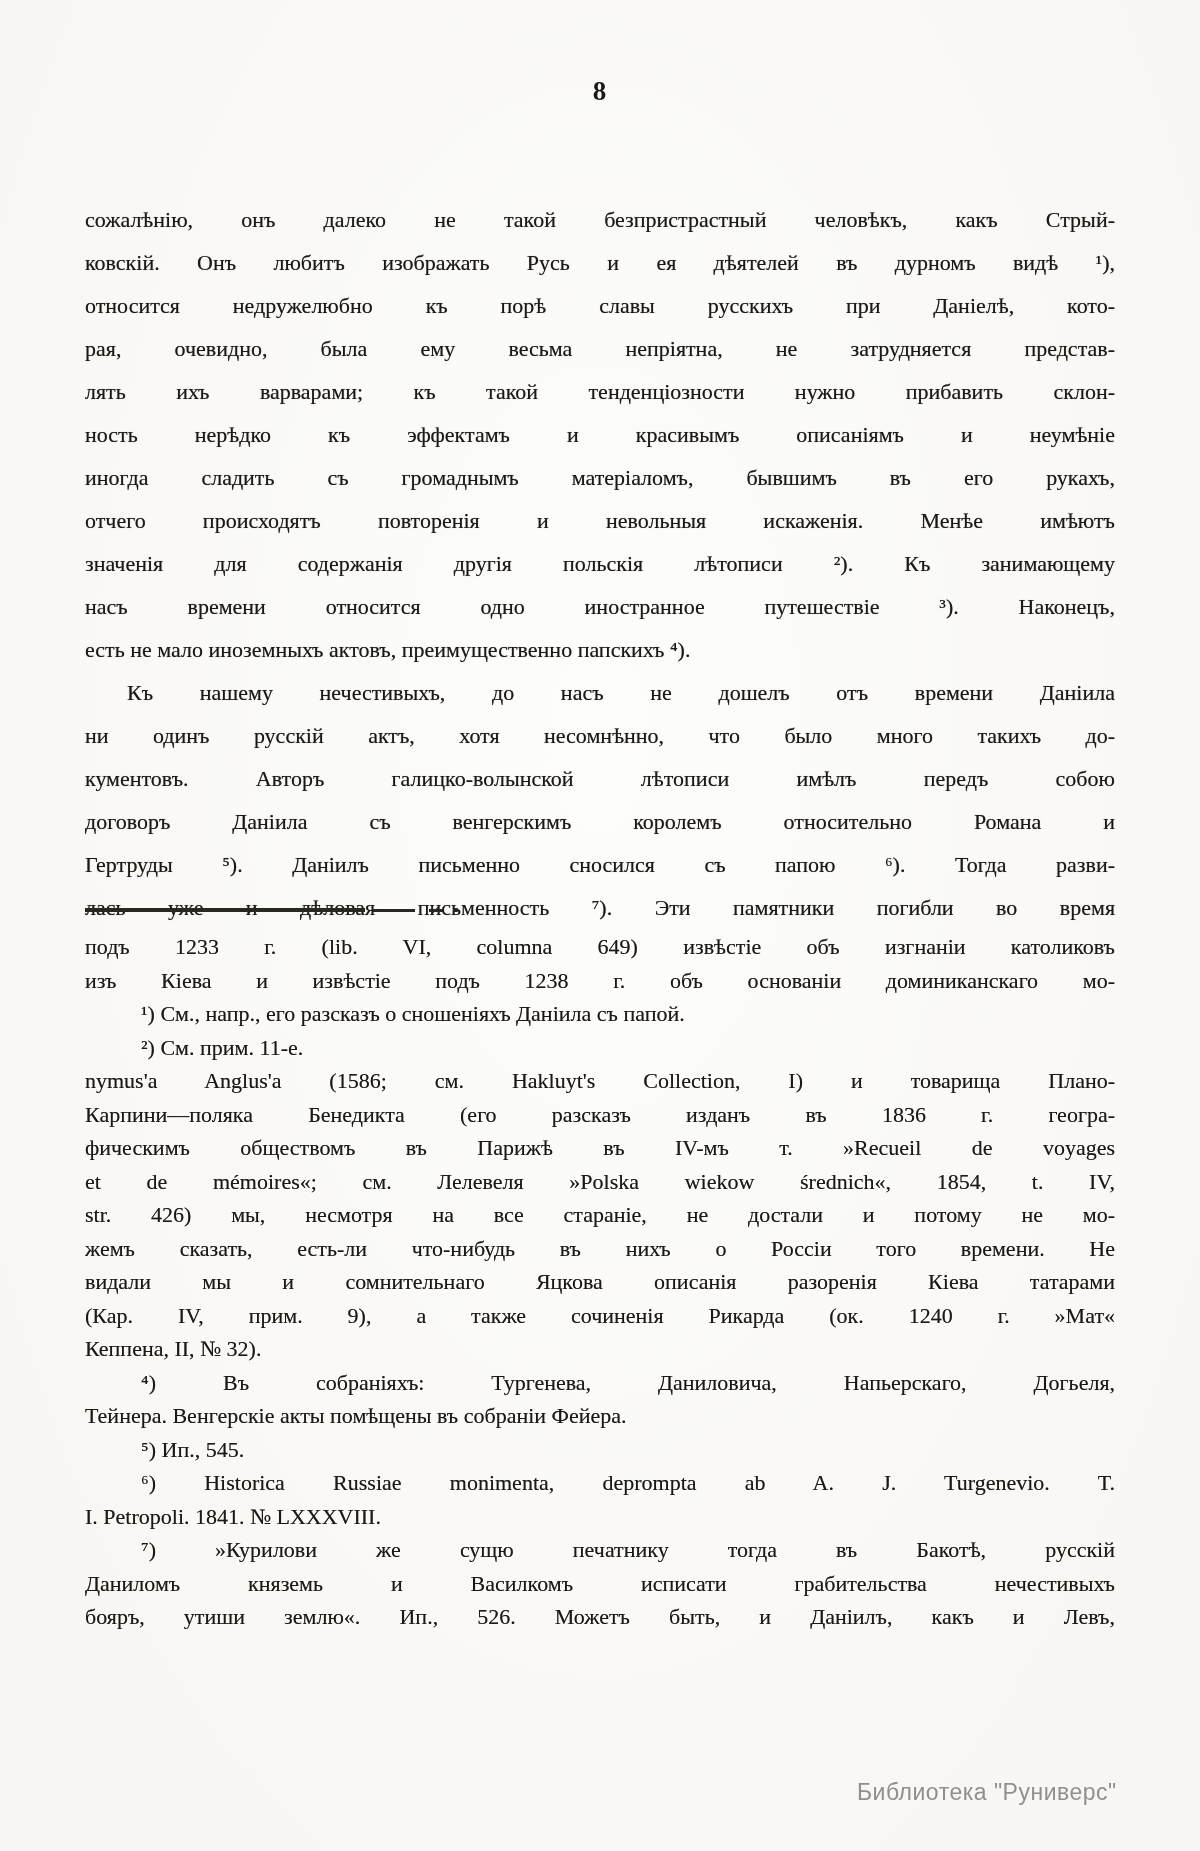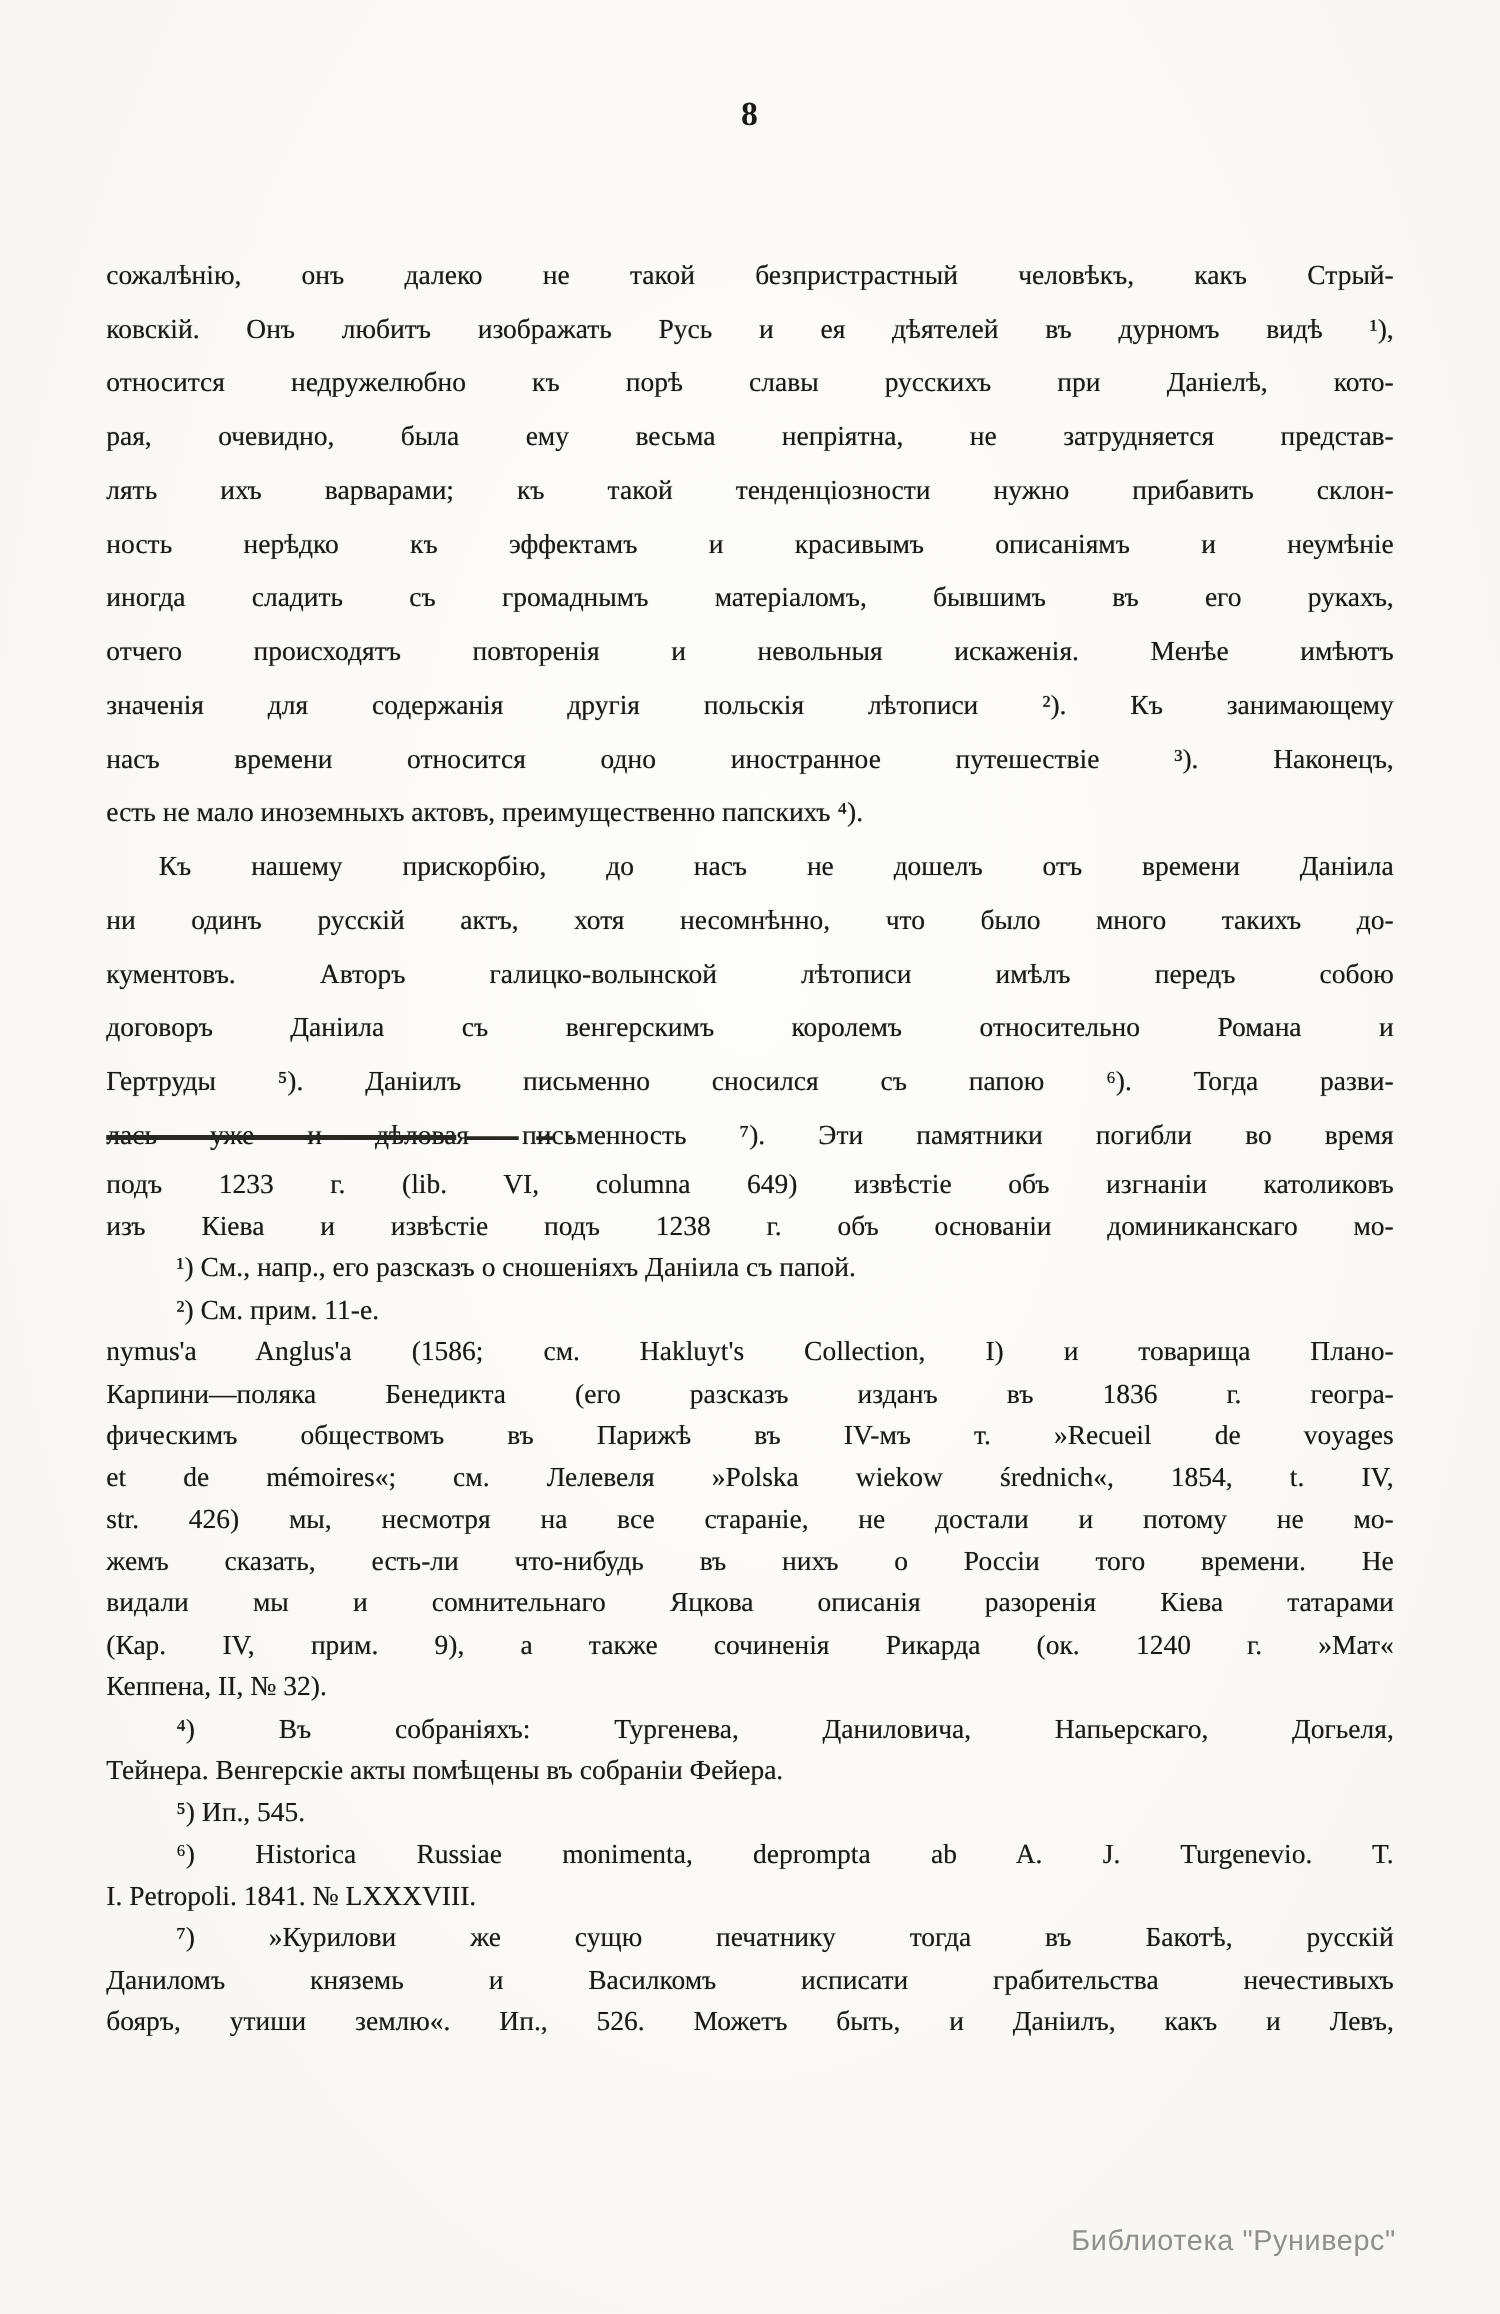--- a/index.html
+++ b/index.html
@@ -81,21 +81,21 @@
     <div class="line">ковскій. Онъ любитъ изображать Русь и ея дѣятелей въ дурномъ видѣ ¹),</div>
     <div class="line">относится недружелюбно къ порѣ славы русскихъ при Даніелѣ, кото-</div>
     <div class="line">рая, очевидно, была ему весьма непріятна, не затрудняется представ-</div>
     <div class="line">лять ихъ варварами; къ такой тенденціозности нужно прибавить склон-</div>
     <div class="line">ность нерѣдко къ эффектамъ и красивымъ описаніямъ и неумѣніе</div>
     <div class="line">иногда сладить съ громаднымъ матеріаломъ, бывшимъ въ его рукахъ,</div>
     <div class="line">отчего происходятъ повторенія и невольныя искаженія. Менѣе имѣютъ</div>
     <div class="line">значенія для содержанія другія польскія лѣтописи ²). Къ занимающему</div>
     <div class="line">насъ времени относится одно иностранное путешествіе ³). Наконецъ,</div>
     <div class="line nj">есть не мало иноземныхъ актовъ, преимущественно папскихъ ⁴).</div>
-    <div class="line ind">Къ нашему прискорбію, до насъ не дошелъ отъ времени Даніила</div>
+    <div class="line ind">Къ нашему нечестивыхъ, до насъ не дошелъ отъ времени Даніила</div>
     <div class="line">ни одинъ русскій актъ, хотя несомнѣнно, что было много такихъ до-</div>
     <div class="line">кументовъ. Авторъ галицко-волынской лѣтописи имѣлъ передъ собою</div>
     <div class="line">договоръ Даніила съ венгерскимъ королемъ относительно Романа и</div>
     <div class="line">Гертруды ⁵). Даніилъ письменно сносился съ папою ⁶). Тогда разви-</div>
     <div class="line">лась уже и дѣловая письменность ⁷). Эти памятники погибли во время</div>
   </div>
 
   <div class="footnote-rule">
     <span class="rule-seg rule-a"></span>
     <span class="rule-seg rule-b"></span>

